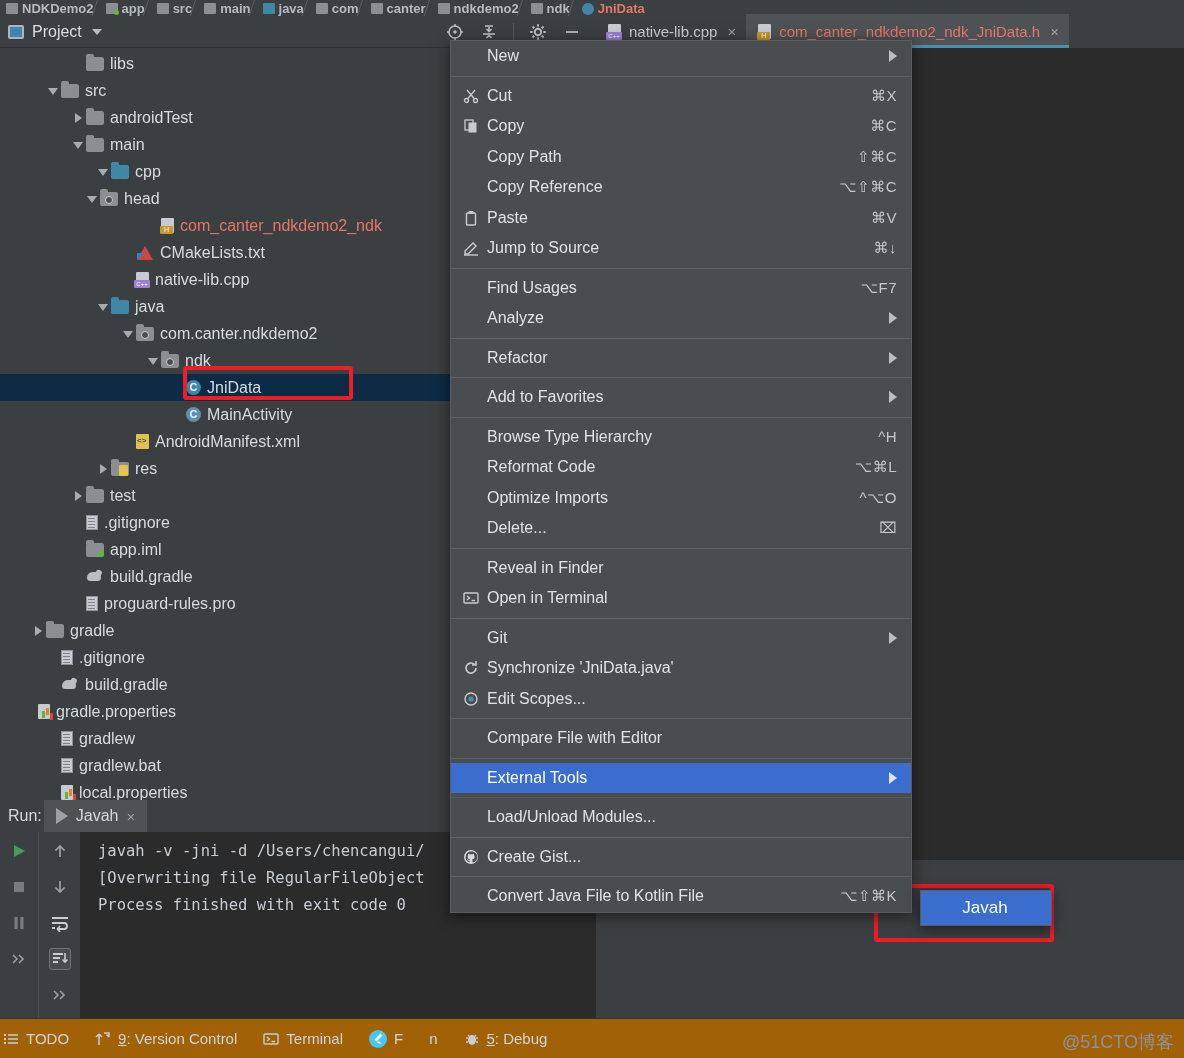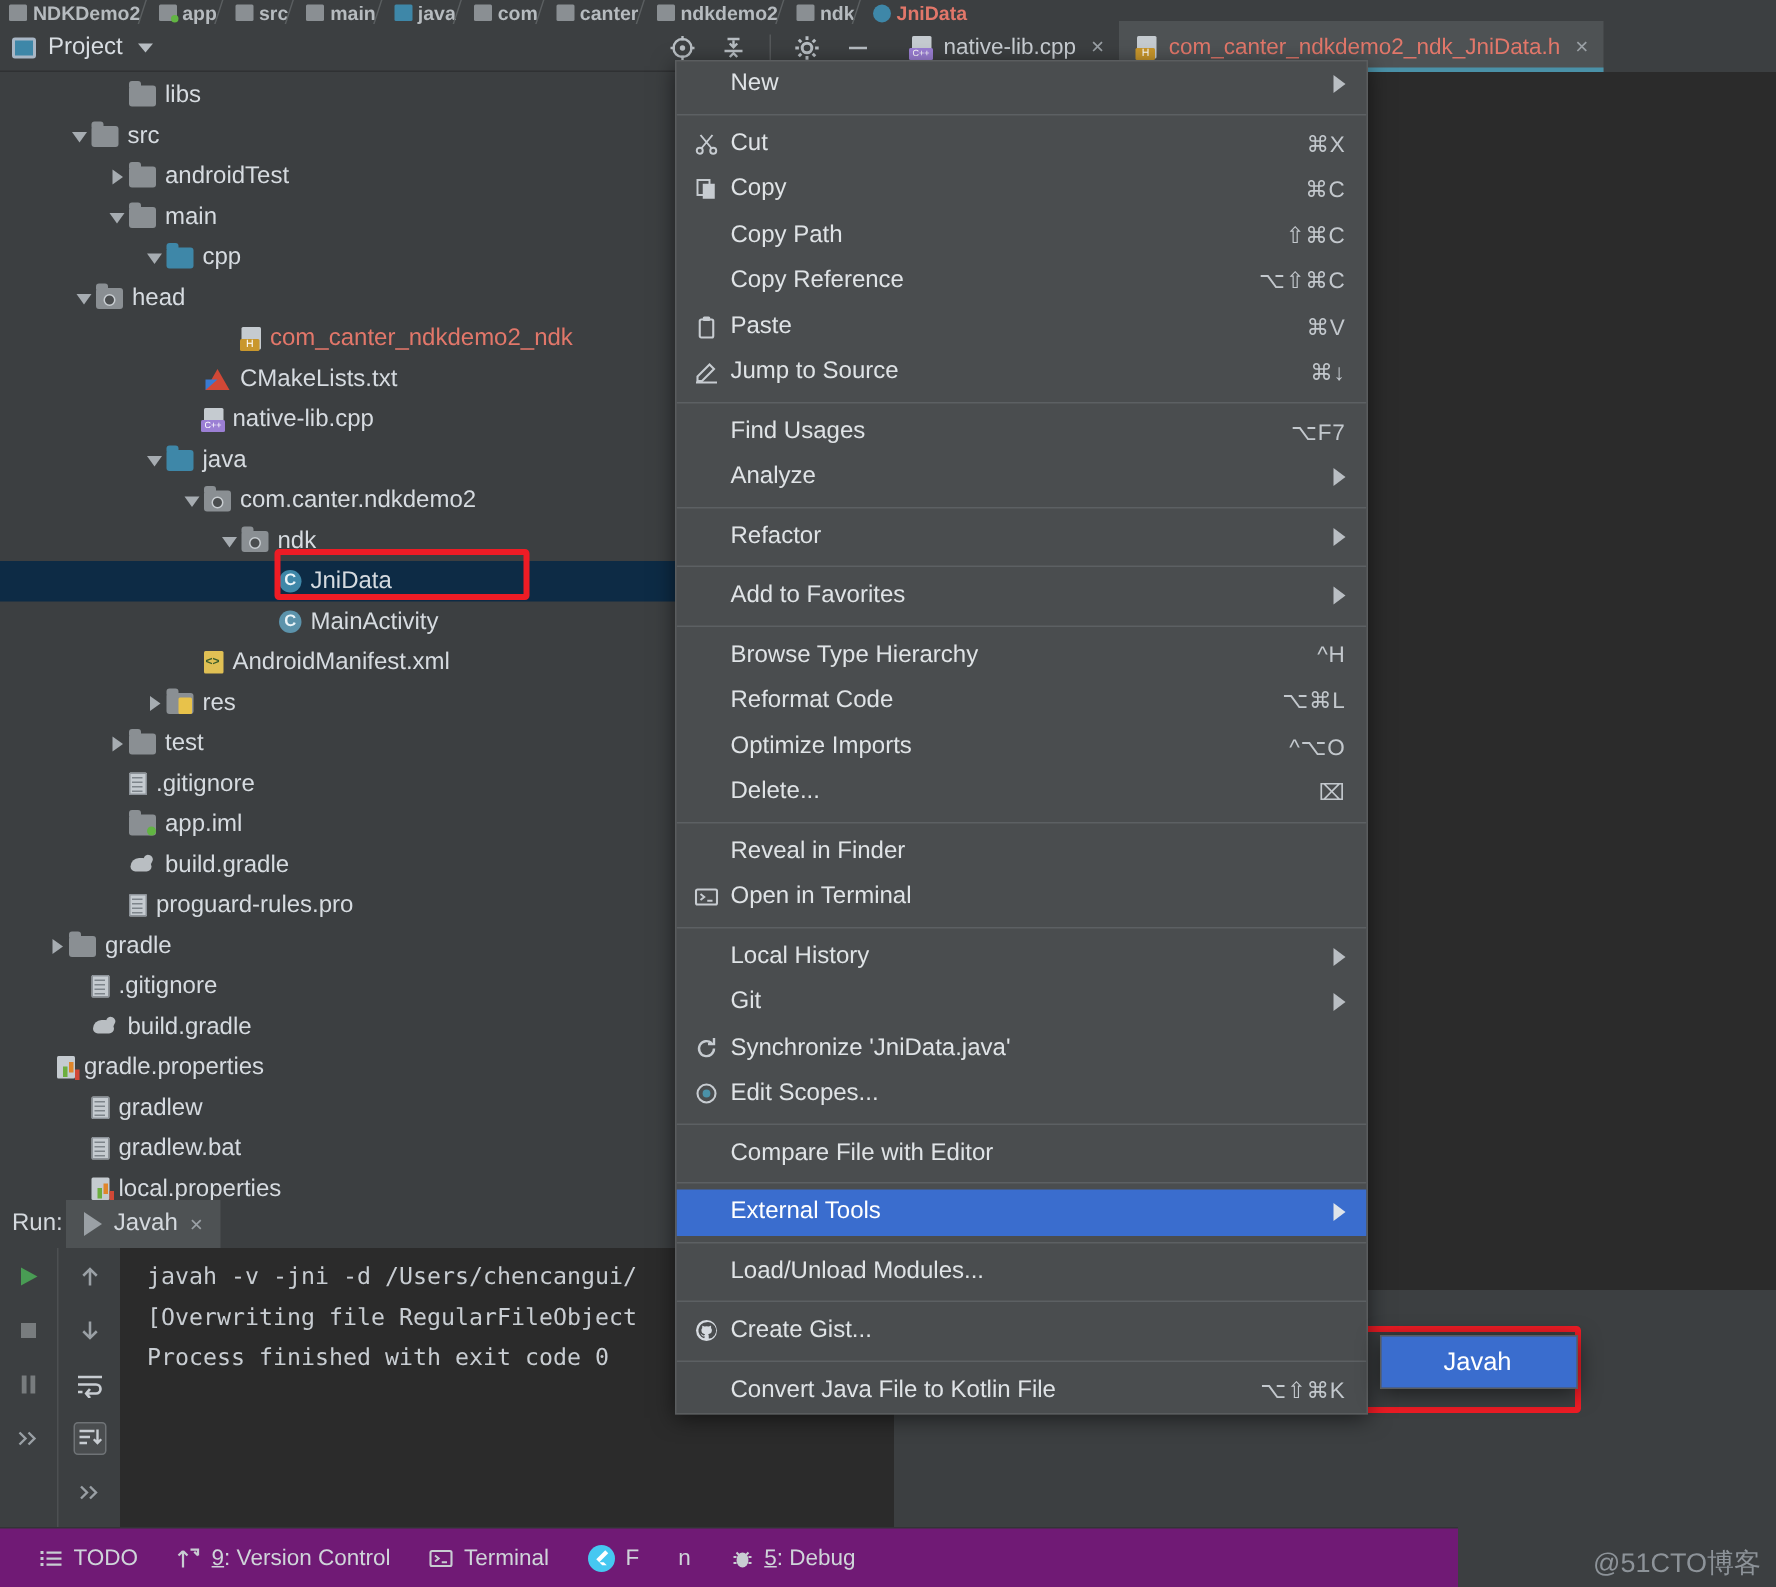--- a/index.html
+++ b/index.html
@@ -157,22 +157,22 @@
   .run-body { display:flex; height:186px; }
   .run-side { width:38px; background:#3c3f41; display:flex; flex-direction:column; align-items:center; padding-top:8px; gap:14px; }
   .run-side2 { width:42px; background:#3c3f41; display:flex; flex-direction:column; align-items:center; padding-top:8px; gap:14px;
                border-left:1px solid #4d5052; }
   .console { flex:1; background:#2b2b2b; font-family:"DejaVu Sans Mono", monospace;
              font-size:15.5px; line-height:27px; color:#c8cdd2; padding: 6px 0 0 18px; white-space:pre; overflow:hidden; }
   .ic-btn { width:22px;height:22px;display:flex;align-items:center;justify-content:center;color:#9aa0a5; }
   .ic-btn.boxed { border:1px solid #6f7376; border-radius:3px; background:#4a4d4f; }
 
   
-  .statusbar { position:absolute; left:0; bottom:0; width:972px; height:40px; background:#701a75;
-               border-top:1px solid #323436; display:flex; align-items:center; gap:26px; padding:0 26px; }
+  .statusbar { position:absolute; left:0; bottom:0; width:1184px; height:40px; background:#a16207;
+               border-top:1px solid #323436; display:flex; align-items:center; gap:26px; padding:0 3px; }
   .sb-item { display:flex; align-items:center; gap:7px; font-size:15px; color:#cfd4d9; white-space:nowrap; }
   .sb-u { text-decoration: underline; }
   .watermark { position:absolute; right:10px; bottom:4px; color:#8d9399; font-size:18px; }
 
   svg { display:block; }
 </style>
 </head>
 <body>
 
 <div id="app">
@@ -275,21 +275,21 @@
       <div class="row" style="padding-left: 72px;">
         <span class="arrow d"></span>
         <span class="ico f-grey"></span>
         <span>main</span>
       </div>
       <div class="row" style="padding-left: 97px;">
         <span class="arrow d"></span>
         <span class="ico f-blue"></span>
         <span>cpp</span>
       </div>
-      <div class="row" style="padding-left: 50px;">
+      <div class="row" style="padding-left: 86px;">
         <span class="arrow d"></span>
         <span class="ico f-pkg"></span>
         <span>head</span>
       </div>
       <div class="row" style="padding-left: 147px;">
         <span class="arrow"></span>
         <span class="ico i-h"></span>
         <span style="color: rgb(226, 119, 106);">com_canter_ndkdemo2_ndk</span>
       </div>
       <div class="row" style="padding-left: 122px;">
@@ -596,25 +596,20 @@
           <svg width="16" height="16" viewBox="0 0 16 16">
             <rect x="1" y="3" width="14" height="10" rx="1" fill="none" stroke="#c7ccd1" stroke-width="1.4"></rect>
             <path d="M4 6l2.5 2L4 10M8.5 10.5H12" stroke="#c7ccd1" stroke-width="1.3" fill="none"></path>
           </svg>
         </span>
         <span class="mi-lbl">Open in Terminal</span>
       </div>
       <div class="msep"></div>
       <div class="mi">
         <span class="mi-ico"></span>
-        <span class="mi-lbl">Local History</span>
-        <span class="mi-sub"></span>
-      </div>
-      <div class="mi">
-        <span class="mi-ico"></span>
         <span class="mi-lbl">Git</span>
         <span class="mi-sub"></span>
       </div>
       <div class="mi">
         <span class="mi-ico">
           <svg width="16" height="16" viewBox="0 0 16 16">
             <path d="M13 8a5 5 0 11-1.6-3.6" fill="none" stroke="#c7ccd1" stroke-width="1.6"></path>
             <path d="M13 1v4h-4" fill="none" stroke="#c7ccd1" stroke-width="1.6"></path>
           </svg>
         </span>

